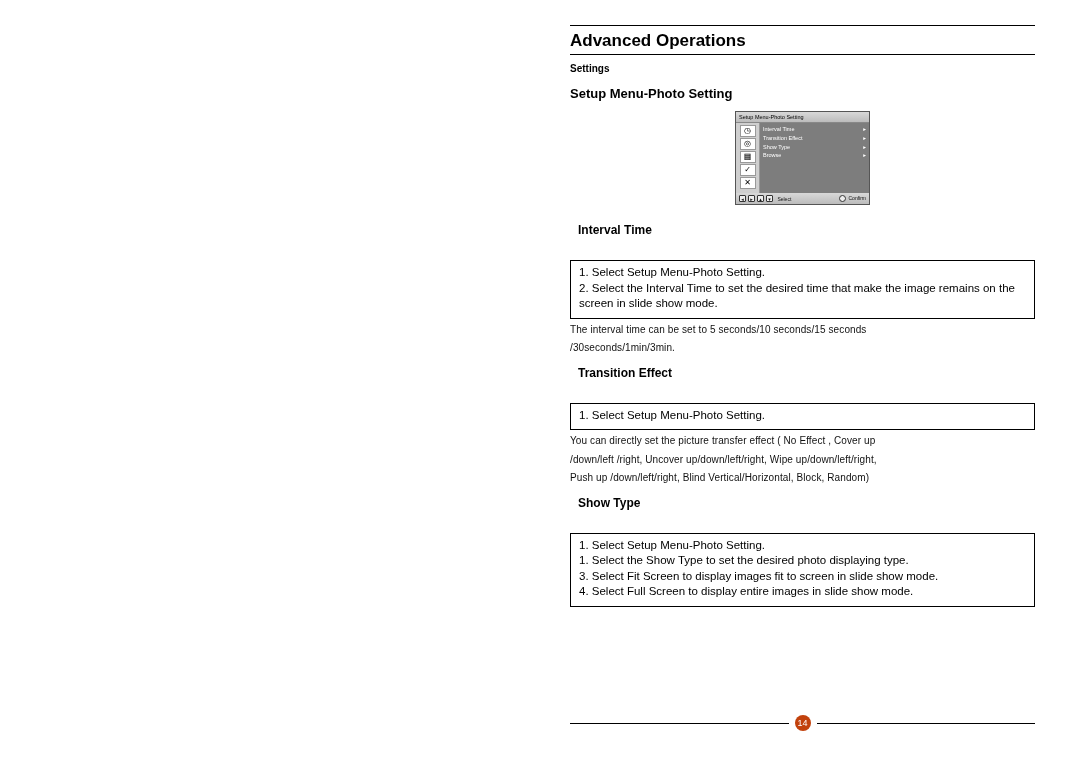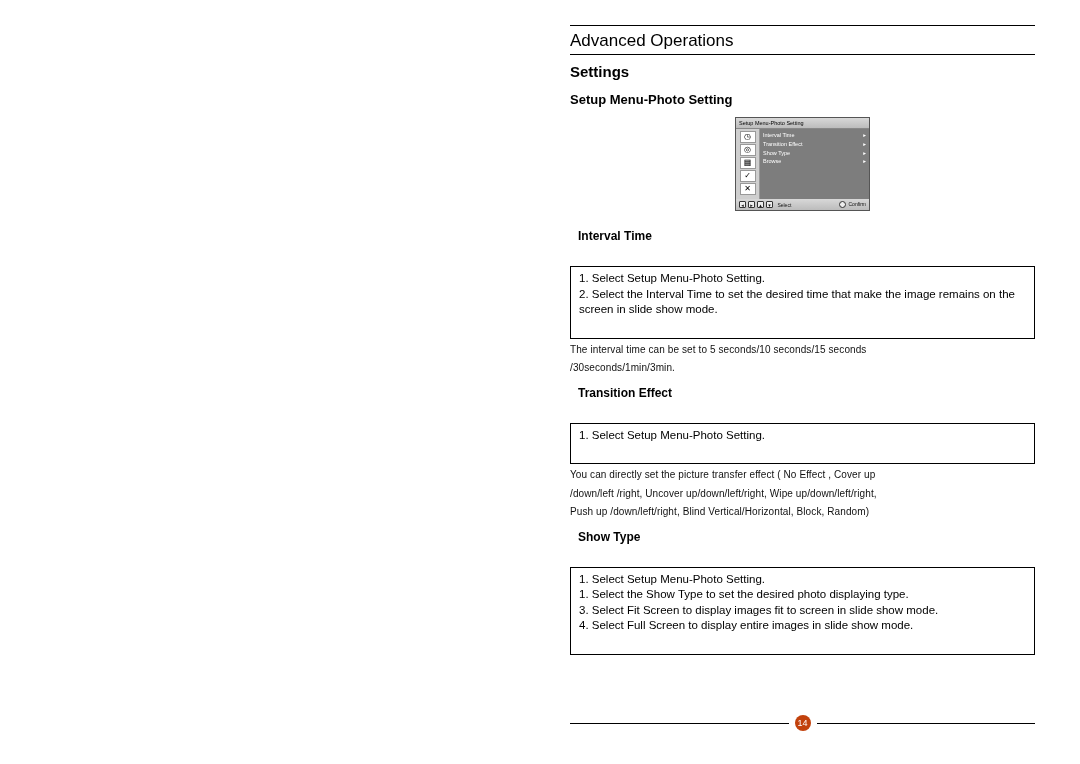--- a/index.html
+++ b/index.html
@@ -20,34 +20,34 @@
       top: 25px;
       width: 465px;
     }
     .header-rule-top {
       height: 1px;
       background: #000;
       width: 100%;
       margin-bottom: 3px;
     }
     .header-title {
-      font-weight: normal;
+      font-weight: bold;
       font-size: 17px;
       color: #000;
       padding: 2px 0 3px 0;
     }
     .header-rule-bottom {
       height: 1px;
       background: #000;
       width: 100%;
       margin-bottom: 8px;
     }
     .section-title {
       font-weight: bold;
-      font-size: 15px;
+      font-size: 10px;
       color: #000;
       margin-bottom: 8px;
     }
     .sub-title {
       font-weight: bold;
       font-size: 13px;
       color: #000;
       margin-top: 12px;
       margin-bottom: 6px;
     }
@@ -142,21 +142,21 @@
     .sub-heading {
       font-weight: bold;
       font-size: 12px;
       color: #000;
       margin-top: 10px;
       margin-bottom: 2px;
       padding-left: 8px;
     }
     .box {
       border: 1px solid #000;
-      padding: 4px 8px 20px 8px;
+      padding: 4px 8px 6px 8px;
       font-size: 11.5px;
       line-height: 1.35;
       color: #000;
       margin-bottom: 2px;
       margin-top: 23px;
     }
     .para {
       font-size: 10px;
       line-height: 1.55;
       color: #111;

